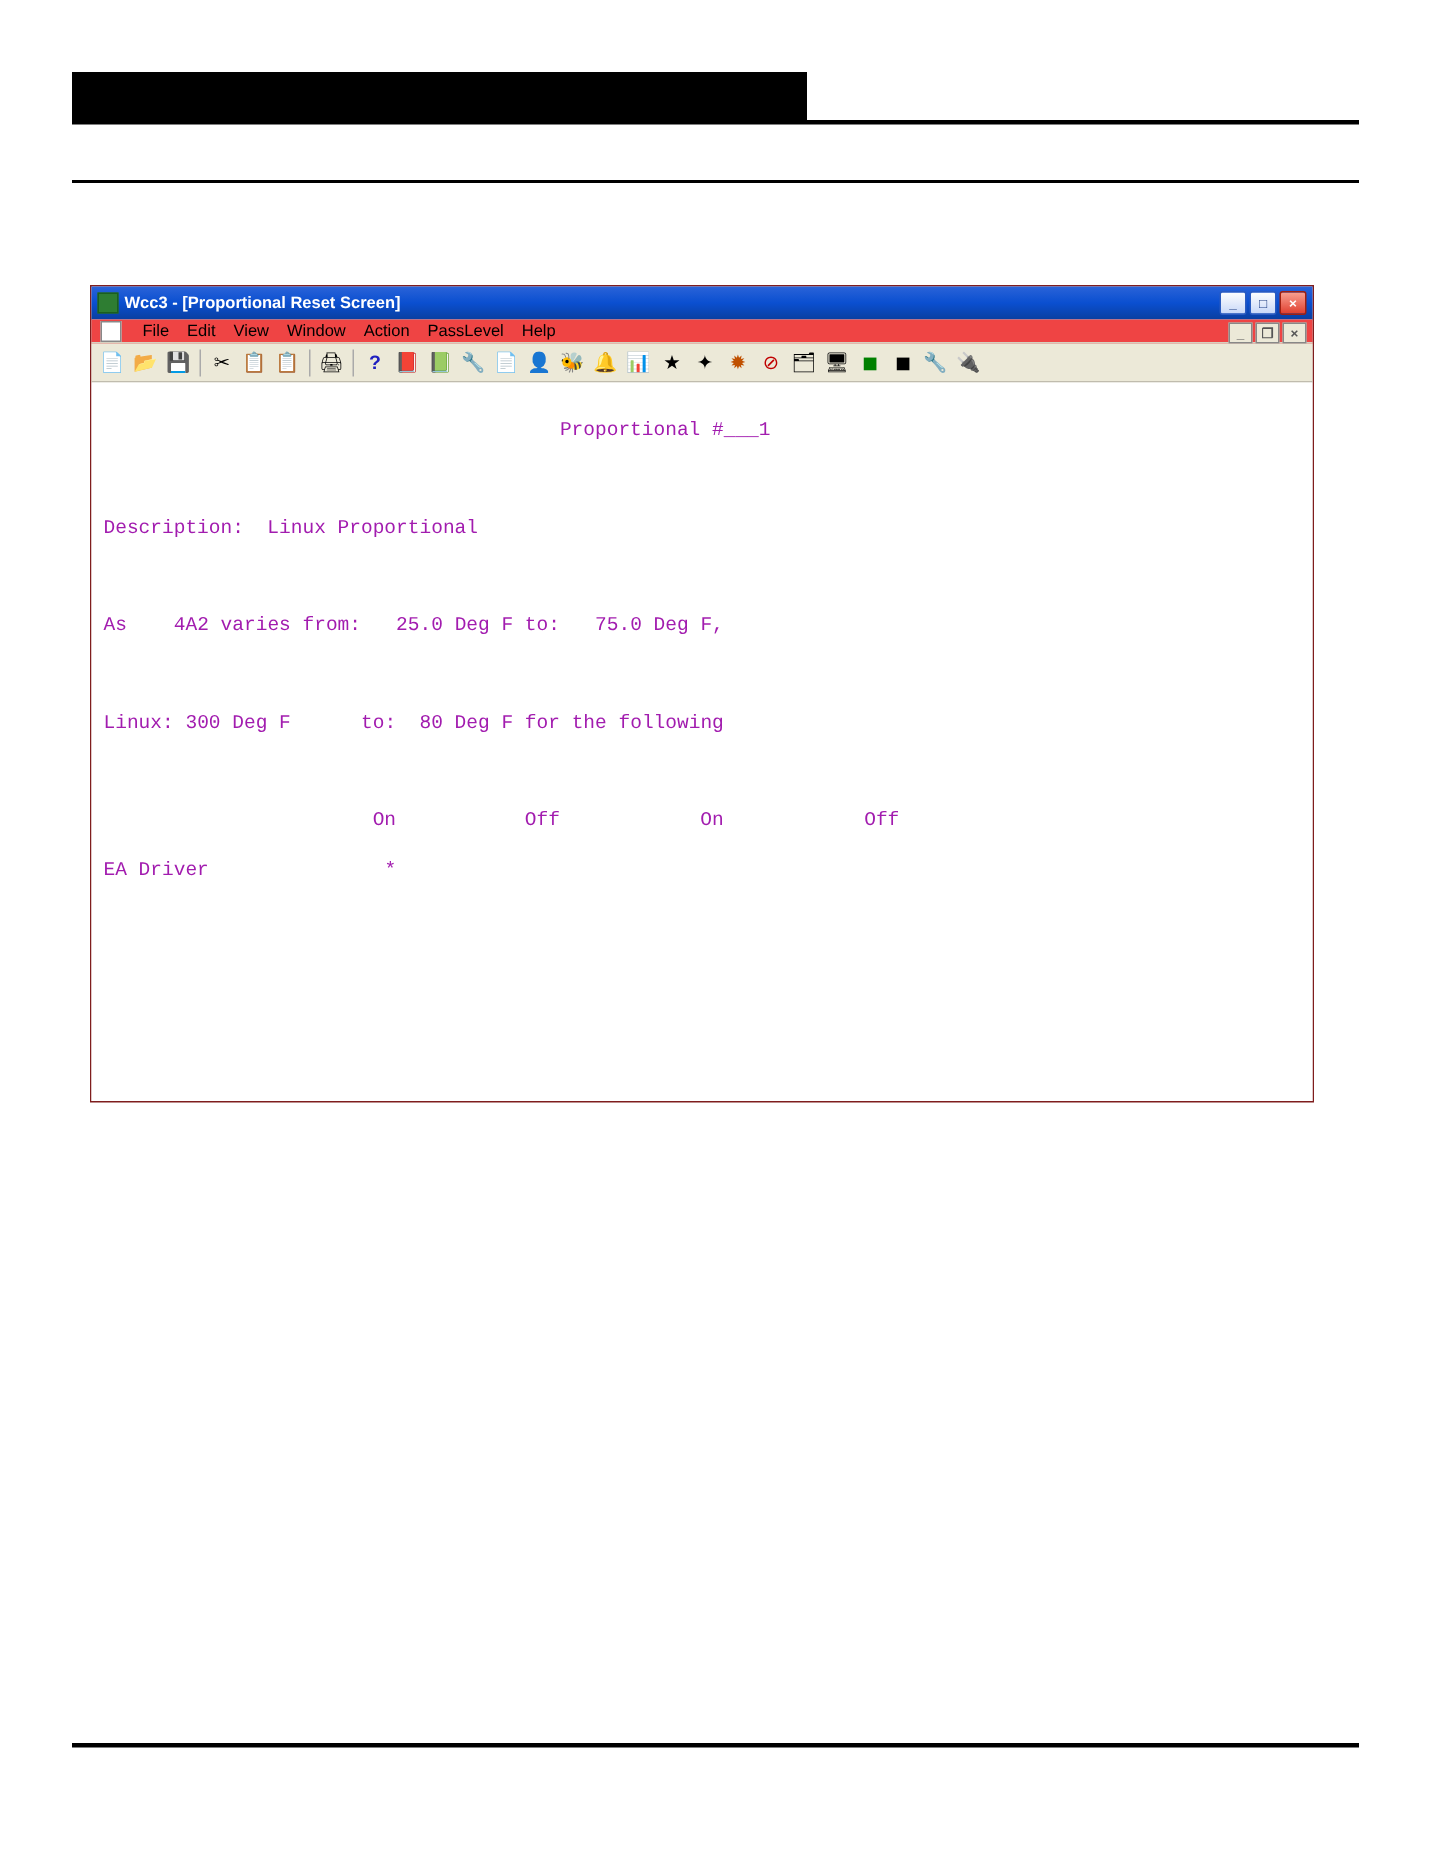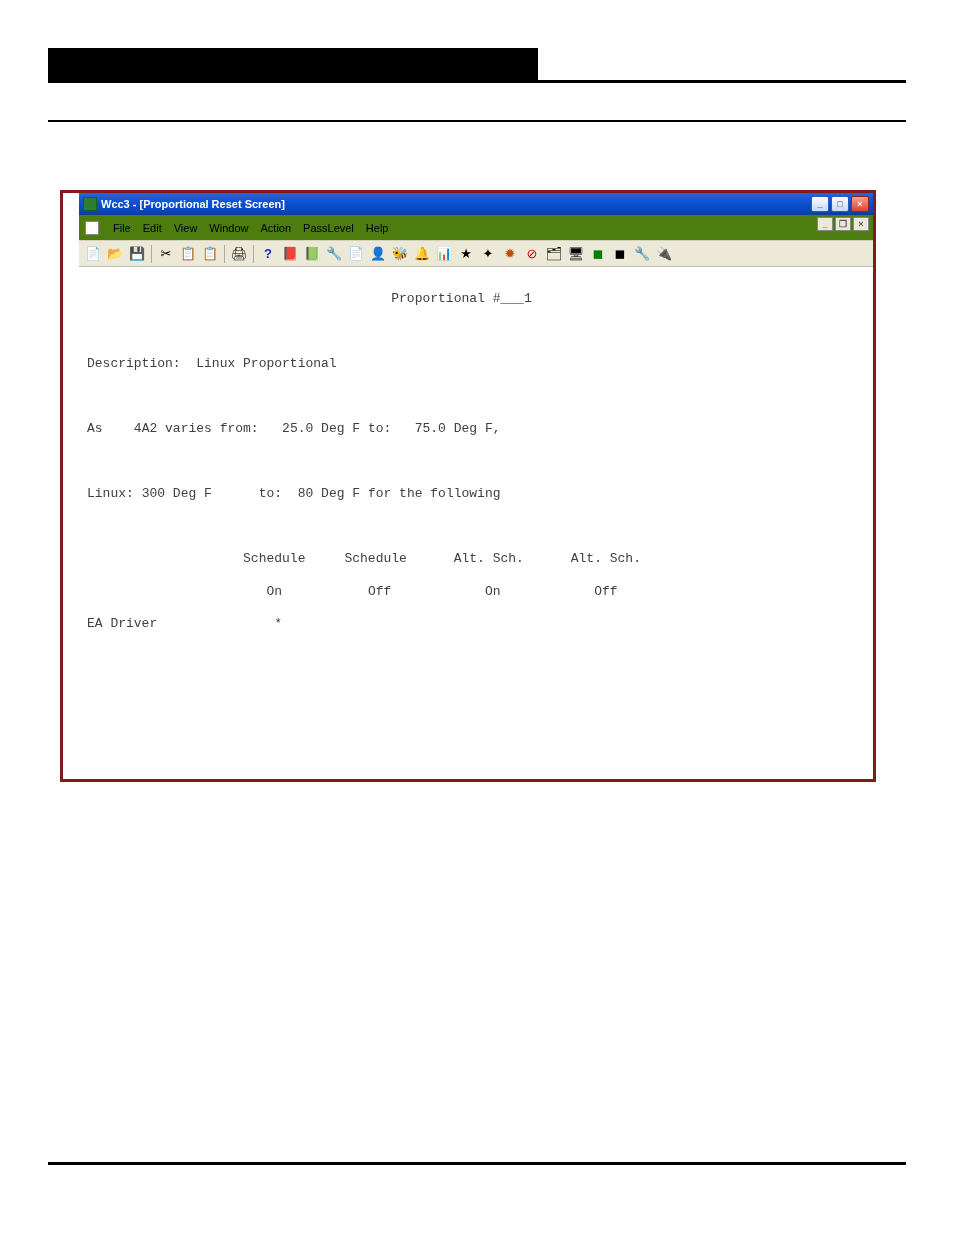--- a/index.html
+++ b/index.html
@@ -32,23 +32,22 @@
       left: 48px;
       width: 858px;
       height: 2px;
       background: #000;
     }
     .app-window {
       position: absolute;
       top: 190px;
       left: 60px;
       width: 816px;
-      border: 3px solid #7f1d1d;
+      border: 1px solid #7f1d1d;
       background: #fff;
-      padding-left: 16px;
     }
     .titlebar {
       height: 22px;
       background: linear-gradient(to bottom, #2a63d8 0%, #0a4fd0 50%, #0a3fa0 100%);
       display: flex;
       align-items: center;
       padding: 0 4px;
       color: #fff;
       font-size: 11px;
       font-weight: bold;
@@ -65,22 +64,22 @@
       background: linear-gradient(#fefefe,#c8d8f8);
       border: 1px solid #2a5bc0; border-radius: 2px;
       display:flex; align-items:center; justify-content:center;
       font-size: 9px; color:#1a3a80; font-weight:bold;
     }
     .tbtn.close {
       background: linear-gradient(#f8a090,#e04030);
       color:#fff; border-color:#a02010;
     }
     .menubar {
-      height: 26px;
-      background: #4d7c0f;
+      height: 16px;
+      background: #ef4444;
       display: flex; align-items: center;
       padding: 0 6px;
       font-size: 11px;
       font-family: Tahoma, sans-serif;
       color: #000;
       gap: 12px;
       border-bottom: 1px solid #d6d0c0;
       position: relative;
     }
     .menubar .doc-icon {
@@ -109,21 +108,21 @@
     }
     .sep {
       width:1px; height:18px; background:#aaa; margin:0 2px;
     }
     .content {
       background: #fff;
       padding: 8px 0 16px 0;
       font-family: "Courier New", monospace;
       font-size: 13px;
       line-height: 1.25;
-      color: #404040;
+      color: #a21caf;
       white-space: pre;
       min-height: 320px;
     }
     .content-line { padding-left: 8px; }
     .footer-rule {
       position: absolute;
       bottom: 70px;
       left: 48px;
       width: 858px;
       height: 3px;
@@ -198,21 +197,20 @@
 
   <div class="content">
 <div class="content-line">                                       <span>Proportional #___</span><span>1</span></div>
 <div class="content-line"> </div>
 <div class="content-line"><span>Description:</span>  <span>Linux Proportional</span></div>
 <div class="content-line"> </div>
 <div class="content-line"><span>As</span>    <span>4A2</span> <span>varies from:</span>   <span>25.0 Deg F</span> <span>to:</span>   <span>75.0 Deg F,</span></div>
 <div class="content-line"> </div>
 <div class="content-line"><span>Linux:</span> <span>300 Deg F</span>      <span>to:</span>  <span>80 Deg F</span> <span>for the following</span></div>
 <div class="content-line"> </div>
-<div class="content-line">                    <span>Schedule</span>     <span>Schedule</span>      <span>Alt. Sch.</span>      <span>Alt. Sch.</span></div>
 <div class="content-line">                       <span>On</span>           <span>Off</span>            <span>On</span>            <span>Off</span></div>
 <div class="content-line"><span>EA Driver</span>               <span>*</span></div>
 <div class="content-line"> </div>
 <div class="content-line"> </div>
 <div class="content-line"> </div>
   </div>
 </div>
 
 <div class="footer-rule"></div>
 

